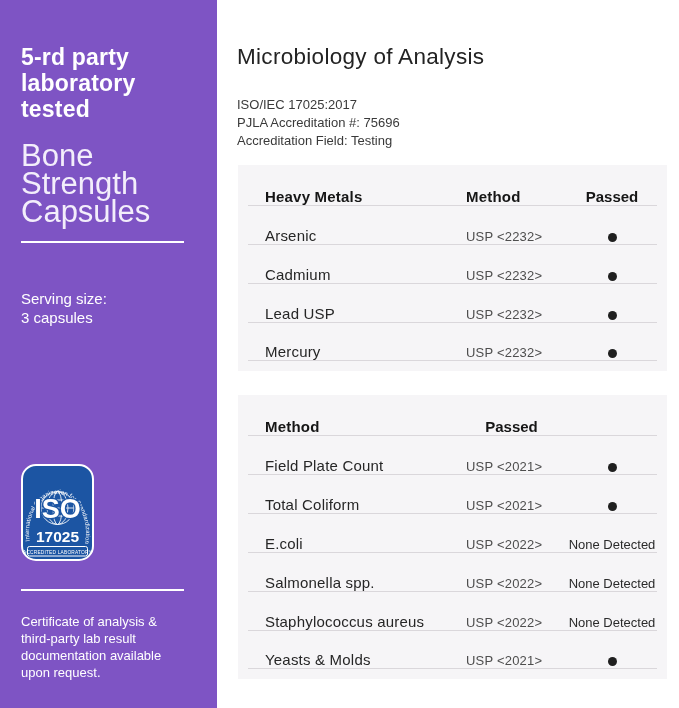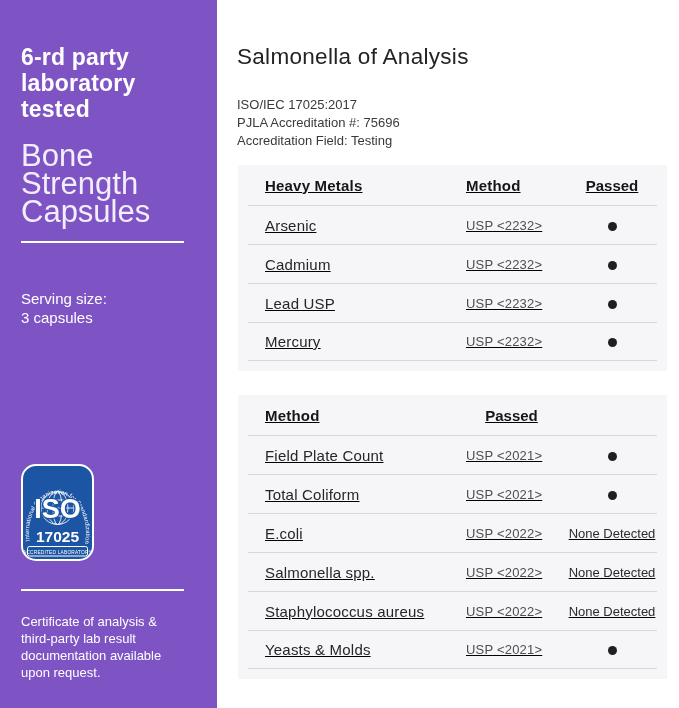--- a/index.html
+++ b/index.html
@@ -67,26 +67,25 @@
   .coa-table {
     position: absolute; left: 21px;
     width: 429px;
     background: #f6f5f7;
     padding-bottom: 10px;
   }
   .table-1 { top: 165px; }
   .table-2 { top: 395px; }
 
   .t-row {
-    display: flex; align-items: center;
+    display: flex; align-items: flex-end;
     height: 39px;
     border-top: 1px solid #dad7db;
     margin: 0 10px;
     padding-left: 17px; 
-    text-decoration: underline;
   }
   .t-head {
     height: 40px;
     border-top: none;
   }
   .c { flex: 0 0 auto; }
   .c.name {
     width: 201px;
     font-size: 15px; color: #262626; letter-spacing: 0.2px;
   }
@@ -108,21 +107,21 @@
     width: 9px; height: 9px; border-radius: 50%;
     background: #1f1f1f; vertical-align: middle;
   }
 </style>
 </head>
 <body>
 
 <div class="page">
 
   <aside class="sidebar">
-    <h1 class="sidebar-headline">6-rd party
+    <h1 class="sidebar-headline">5-rd party
 laboratory
 tested</h1>
     <h2 class="product-name">Bone Strength
 Capsules</h2>
 
     <div class="side-divider divider-1"></div>
 
     <div class="serving">Serving size:
 3 capsules</div>
 
@@ -155,21 +154,21 @@
 
     <div class="side-divider divider-2"></div>
 
     <p class="footnote">Certificate of analysis &amp;
 third-party lab result
 documentation available
 upon request.</p>
   </aside>
 
   <main class="main">
-    <h1 class="coa-title">Salmonella of Analysis</h1>
+    <h1 class="coa-title">Microbiology of Analysis</h1>
     <p class="accreditation">ISO/IEC 17025:2017
 PJLA Accreditation #: 75696
 Accreditation Field: Testing</p>
 
     <section class="coa-table table-1">
       <div class="t-row t-head">
         <div class="c name">Heavy Metals</div>
         <div class="c method">Method</div>
         <div class="c passed">Passed</div>
       </div>

